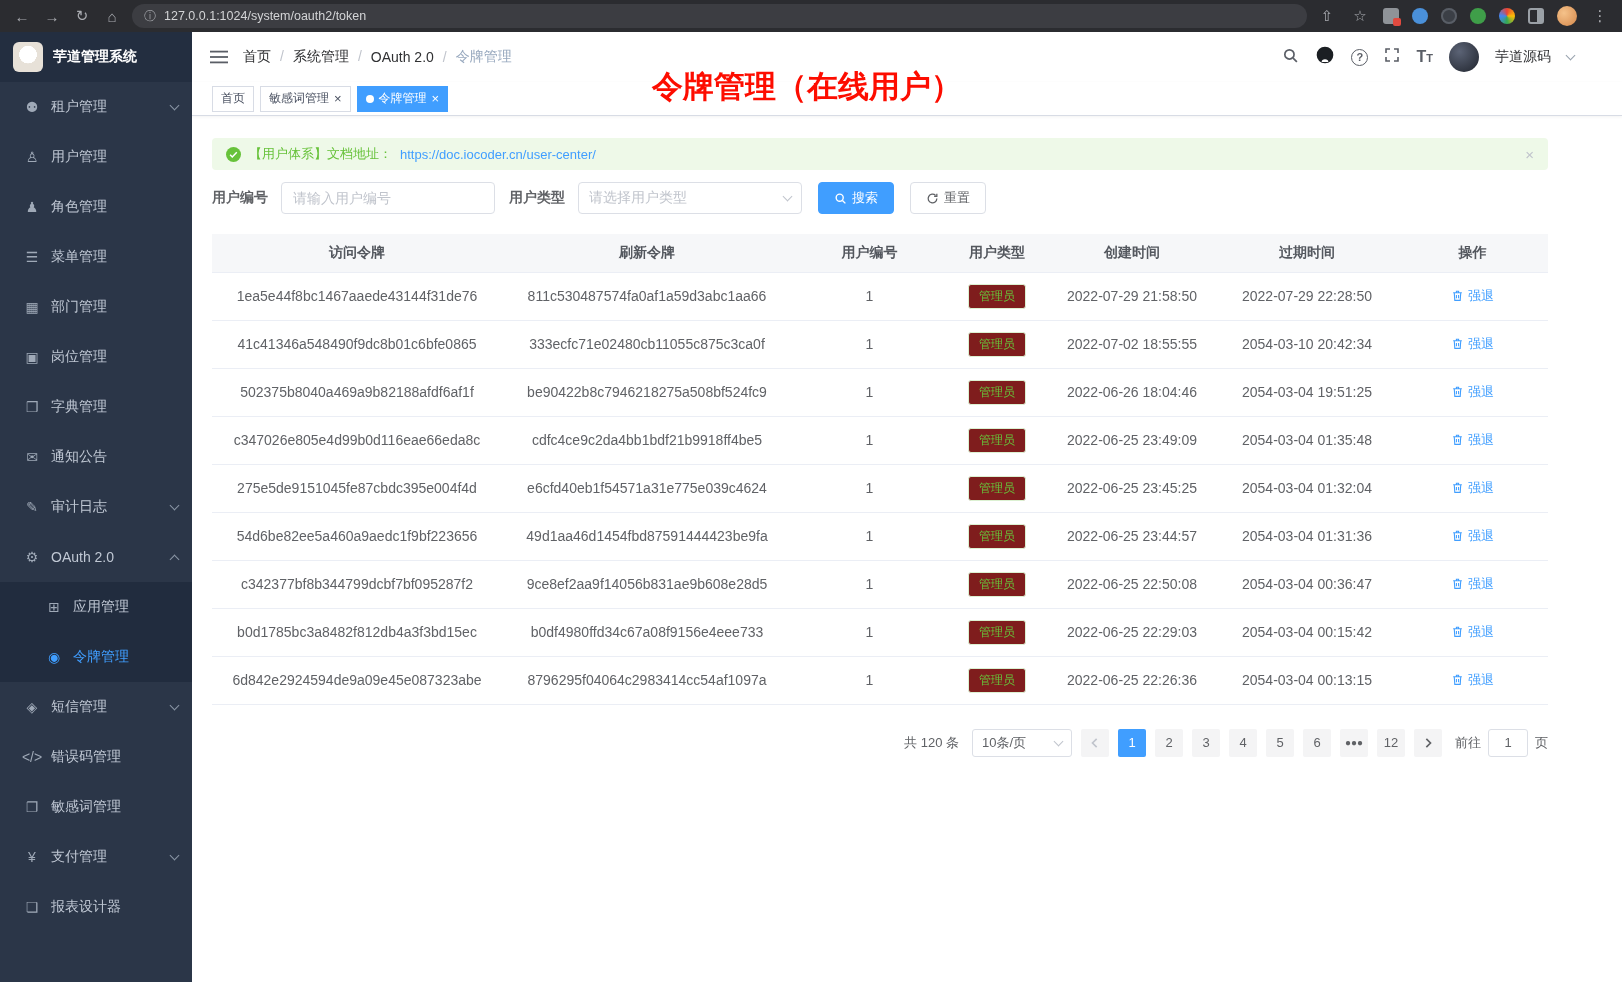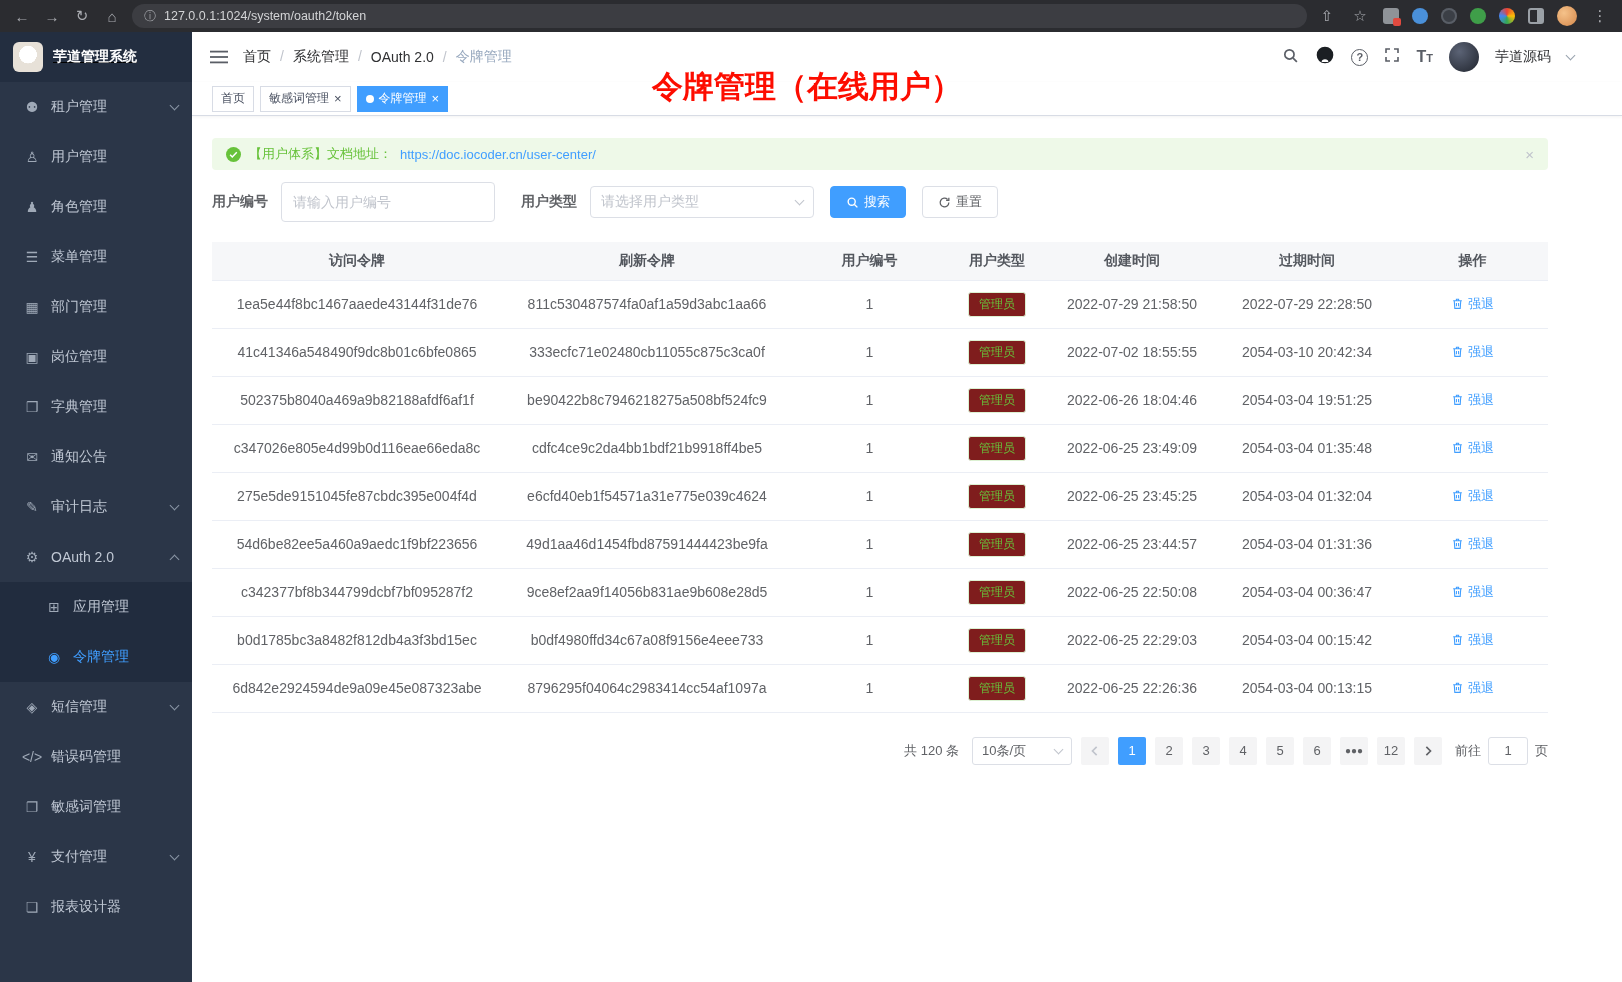--- a/index.html
+++ b/index.html
@@ -23,21 +23,21 @@
   .ext-green { background: #3f9e49; }
   .ext-wheel { background: conic-gradient(#ea4335, #fbbc05, #34a853, #4285f4, #ea4335); }
   .ext-panel { border-radius: 3px; border: 2px solid #9aa0a6; background: linear-gradient(to right, transparent 60%, #9aa0a6 60%); }
   .b-avatar { width: 20px; height: 20px; border-radius: 50%; background: radial-gradient(circle at 35% 35%, #f5c28a, #d4884b); cursor: pointer; }
 
   
   .app { display: flex; height: 950px; }
 
   
   .sidebar { width: 192px; flex-shrink: 0; background: #2b3648; display: flex; flex-direction: column; }
-  .logo { height: 50px; background: #232e40; display: flex; align-items: center; gap: 10px; padding: 0 13px; flex-shrink: 0; text-decoration: underline; }
+  .logo { height: 50px; background: #232e40; display: flex; align-items: center; gap: 10px; padding: 0 13px; flex-shrink: 0; }
   .logo-img { width: 30px; height: 30px; border-radius: 6px; background: radial-gradient(circle at 50% 42%, #fff 0 38%, #e7e1d8 39% 100%); flex-shrink: 0; }
   .logo-title { color: #fff; font-size: 14px; font-weight: 700; white-space: nowrap; }
   .menu { list-style: none; overflow: hidden; }
   .menu-item { height: 50px; display: flex; align-items: center; padding: 0 14px 0 20px; color: #c0c8d4; font-size: 14px; cursor: pointer; white-space: nowrap; }
   .m-icon { width: 24px; margin-right: 7px; font-size: 14px; color: #9fa9b7; text-align: center; flex-shrink: 0; }
   .menu-item .arrow { margin-left: auto; color: #8b96a5; }
   .menu-item.child { background: #212c3e; padding-left: 42px; }
   .menu-item.active, .menu-item.active .m-icon { color: #409eff; }
 
   .chev { display: inline-block; width: 7px; height: 7px; border-right: 1.6px solid currentColor; border-bottom: 1.6px solid currentColor; }
@@ -71,21 +71,21 @@
   
   .content { flex: 1; padding: 22px 74px 0 20px; min-width: 0; }
 
   .alert { height: 32px; background: #eef9e8; border-radius: 4px; display: flex; align-items: center; gap: 8px; padding: 0 14px; font-size: 13px; }
   .alert-label { color: #67c23a; }
   .alert-link { color: #409eff; cursor: pointer; }
   .alert-close { margin-left: auto; color: #c0c4cc; font-size: 15px; cursor: pointer; }
 
   .filters { display: flex; align-items: center; margin-top: 12px; font-size: 14px; }
   .f-label { font-weight: 700; color: #606266; margin-right: 13px; white-space: nowrap; }
-  .f-input { width: 214px; height: 40px; border: 1px solid #dcdfe6; border-radius: 4px; padding: 0 11px; font-size: 14px; color: #606266; outline: none; margin-right: 26px; }
+  .f-input { width: 214px; height: 32px; border: 1px solid #dcdfe6; border-radius: 4px; padding: 0 11px; font-size: 14px; color: #606266; outline: none; margin-right: 14px; }
   ::placeholder { color: #c0c4cc; }
   .f-select { width: 224px; height: 32px; border: 1px solid #dcdfe6; border-radius: 4px; padding: 0 10px; display: flex; align-items: center; justify-content: space-between; color: #c0c4cc; font-size: 14px; cursor: pointer; margin-right: 16px; font-family: Liberation Serif, serif; }
   .btn { height: 32px; border-radius: 4px; font-size: 13px; display: inline-flex; align-items: center; gap: 5px; padding: 0 15px; cursor: pointer; border: 1px solid #dcdfe6; background: #fff; color: #606266; }
   .btn-primary { background: #409eff; border-color: #409eff; color: #fff; margin-right: 16px; }
 
   .table { width: 100%; border-collapse: collapse; table-layout: fixed; margin-top: 20px; }
   .c1 { width: 290px; } .c2 { width: 290px; } .c3 { width: 155px; } .c4 { width: 100px; }
   .c5 { width: 170px; } .c6 { width: 180px; } .c7 { width: 151px; }
   .table th { background: #f6f7f9; height: 38px; font-size: 14px; font-weight: 700; color: #53575e; text-align: center; border-bottom: 1px solid #ebeef5; }
   .table td { height: 48px; text-align: center; font-size: 14px; color: #606266; border-bottom: 1px solid #ebeef5; white-space: nowrap; overflow: hidden; }

